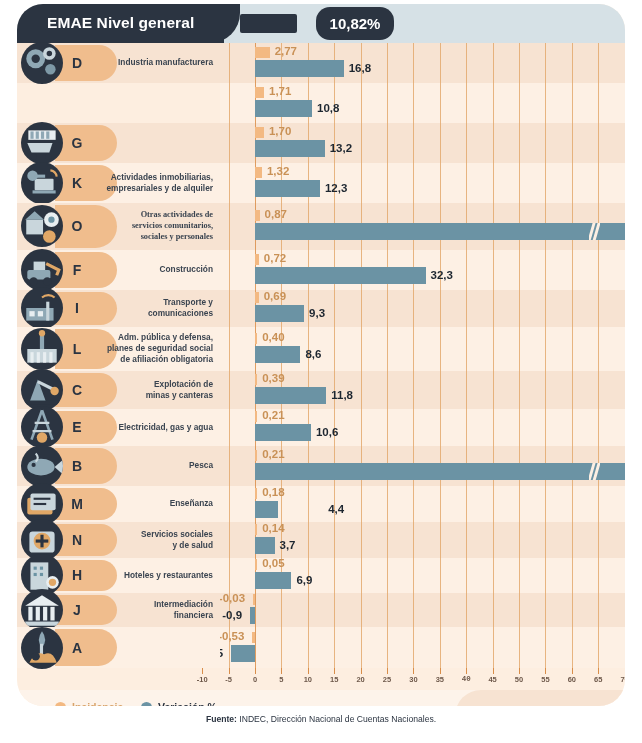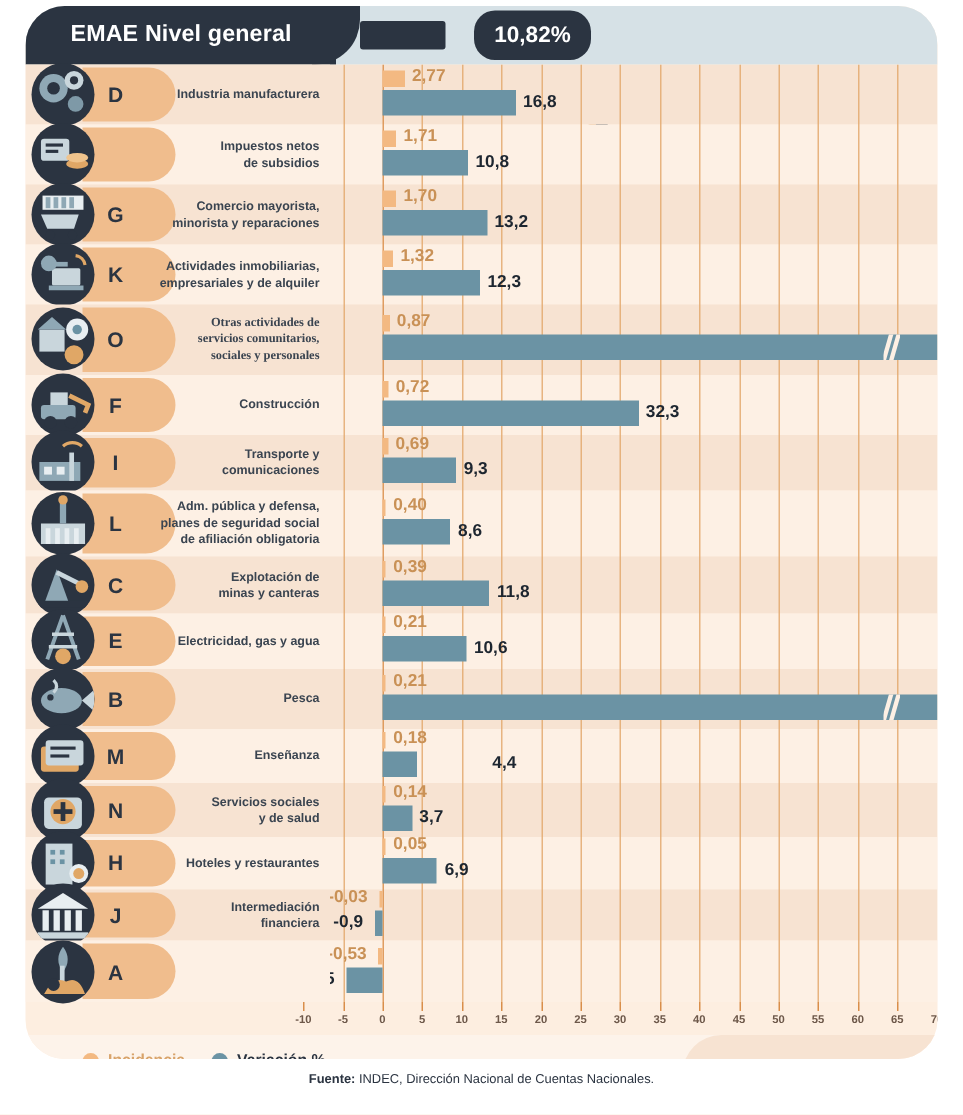--- a/index.html
+++ b/index.html
@@ -175,51 +175,33 @@
               <circle cx="14" cy="16" r="4" fill="#2b3441"></circle>
               <circle cx="27" cy="11" r="6" fill="#c9d6dc"></circle>
               <circle cx="27" cy="11" r="2.6" fill="#2b3441"></circle>
               <circle cx="28" cy="26" r="5" fill="#7e99a7"></circle>
             </svg></div>
           <div class="code" style="top: 11.9883px;">D</div>
           <div class="rowtext" style="top: 14.4883px;">
             <div>Industria manufacturera</div>
           </div>
         </div>
-        <div class="rowlabel even" style="top: 39.9766px; height: 39.9766px;">
-          <div class="tabshape" style="top: 2px; height: 35.9766px;"></div>
-          <div class="icon-circle" style="top: -1.0117px;"><svg width="42" height="42" viewBox="0 0 40 40">
-              <rect x="6" y="10" width="18" height="14" rx="2" fill="#c9d6dc"></rect>
-              <rect x="9" y="13" width="11" height="2" fill="#2b3441"></rect>
-              <rect x="9" y="17" width="8" height="2" fill="#2b3441"></rect>
-              <ellipse cx="29" cy="26" rx="7" ry="3" fill="#e0a766"></ellipse>
-              <ellipse cx="29" cy="22" rx="7" ry="3" fill="#f0c48d"></ellipse>
-            </svg></div>
-          <div class="rowtext" style="top: 8.9883px;">
-            <div>Impuestos netos</div>
-            <div>de subsidios</div>
-          </div>
-        </div>
         <div class="rowlabel odd" style="top: 79.9532px; height: 39.9766px;">
           <div class="tabshape" style="top: 2px; height: 35.9766px;"></div>
           <div class="icon-circle" style="top: -1.0117px;"><svg width="42" height="42" viewBox="0 0 40 40">
               <rect x="7" y="8" width="26" height="9" fill="#e8eef1"></rect>
               <rect x="9" y="9" width="3" height="7" fill="#8fa8b5"></rect>
               <rect x="14" y="9" width="3" height="7" fill="#8fa8b5"></rect>
               <rect x="19" y="9" width="3" height="7" fill="#8fa8b5"></rect>
               <rect x="24" y="9" width="3" height="7" fill="#8fa8b5"></rect>
               <path d="M6 20 h24 l-3 9 H10 z" fill="#c9d6dc"></path>
               <circle cx="12" cy="33" r="3" fill="#2b3441"></circle>
               <circle cx="26" cy="33" r="3" fill="#2b3441"></circle>
             </svg></div>
           <div class="code" style="top: 11.9883px;">G</div>
-          <div class="rowtext" style="top: 8.9883px;">
-            <div>Comercio mayorista,</div>
-            <div>minorista y reparaciones</div>
-          </div>
         </div>
         <div class="rowlabel even" style="top: 119.93px; height: 39.9766px;">
           <div class="tabshape" style="top: 2px; height: 35.9766px;"></div>
           <div class="icon-circle" style="top: -1.0117px;"><svg width="42" height="42" viewBox="0 0 40 40">
               <rect x="13" y="16" width="18" height="11" rx="1" fill="#c9d6dc"></rect>
               <rect x="11" y="27" width="22" height="3" fill="#8fa8b5"></rect>
               <circle cx="11" cy="13" r="5" fill="#8fa8b5"></circle>
               <rect x="13" y="12" width="10" height="3" fill="#8fa8b5"></rect>
               <path d="M28 8 a7 7 0 0 1 6 6" stroke="#e0a766" stroke-width="2" fill="none"></path>
             </svg></div>
@@ -520,21 +502,21 @@
         <div class="ticklabel" style="left: 114.2px;">15</div>
         <div class="tick" style="left: 140.6px;"></div>
         <div class="ticklabel" style="left: 140.6px;">20</div>
         <div class="tick" style="left: 167px;"></div>
         <div class="ticklabel" style="left: 167px;">25</div>
         <div class="tick" style="left: 193.4px;"></div>
         <div class="ticklabel" style="left: 193.4px;">30</div>
         <div class="tick" style="left: 219.8px;"></div>
         <div class="ticklabel" style="left: 219.8px;">35</div>
         <div class="tick" style="left: 246.2px;"></div>
-        <div class="ticklabel" style="left: 246.2px;">40</div>
+        <div class="ticklabel" style="left: 246.2px; font-family: Liberation Mono, monospace;">40</div>
         <div class="tick" style="left: 272.6px;"></div>
         <div class="ticklabel" style="left: 272.6px;">45</div>
         <div class="tick" style="left: 299px;"></div>
         <div class="ticklabel" style="left: 299px;">50</div>
         <div class="tick" style="left: 325.4px;"></div>
         <div class="ticklabel" style="left: 325.4px;">55</div>
         <div class="tick" style="left: 351.8px;"></div>
         <div class="ticklabel" style="left: 351.8px;">60</div>
         <div class="tick" style="left: 378.2px;"></div>
         <div class="ticklabel" style="left: 378.2px;">65</div>

